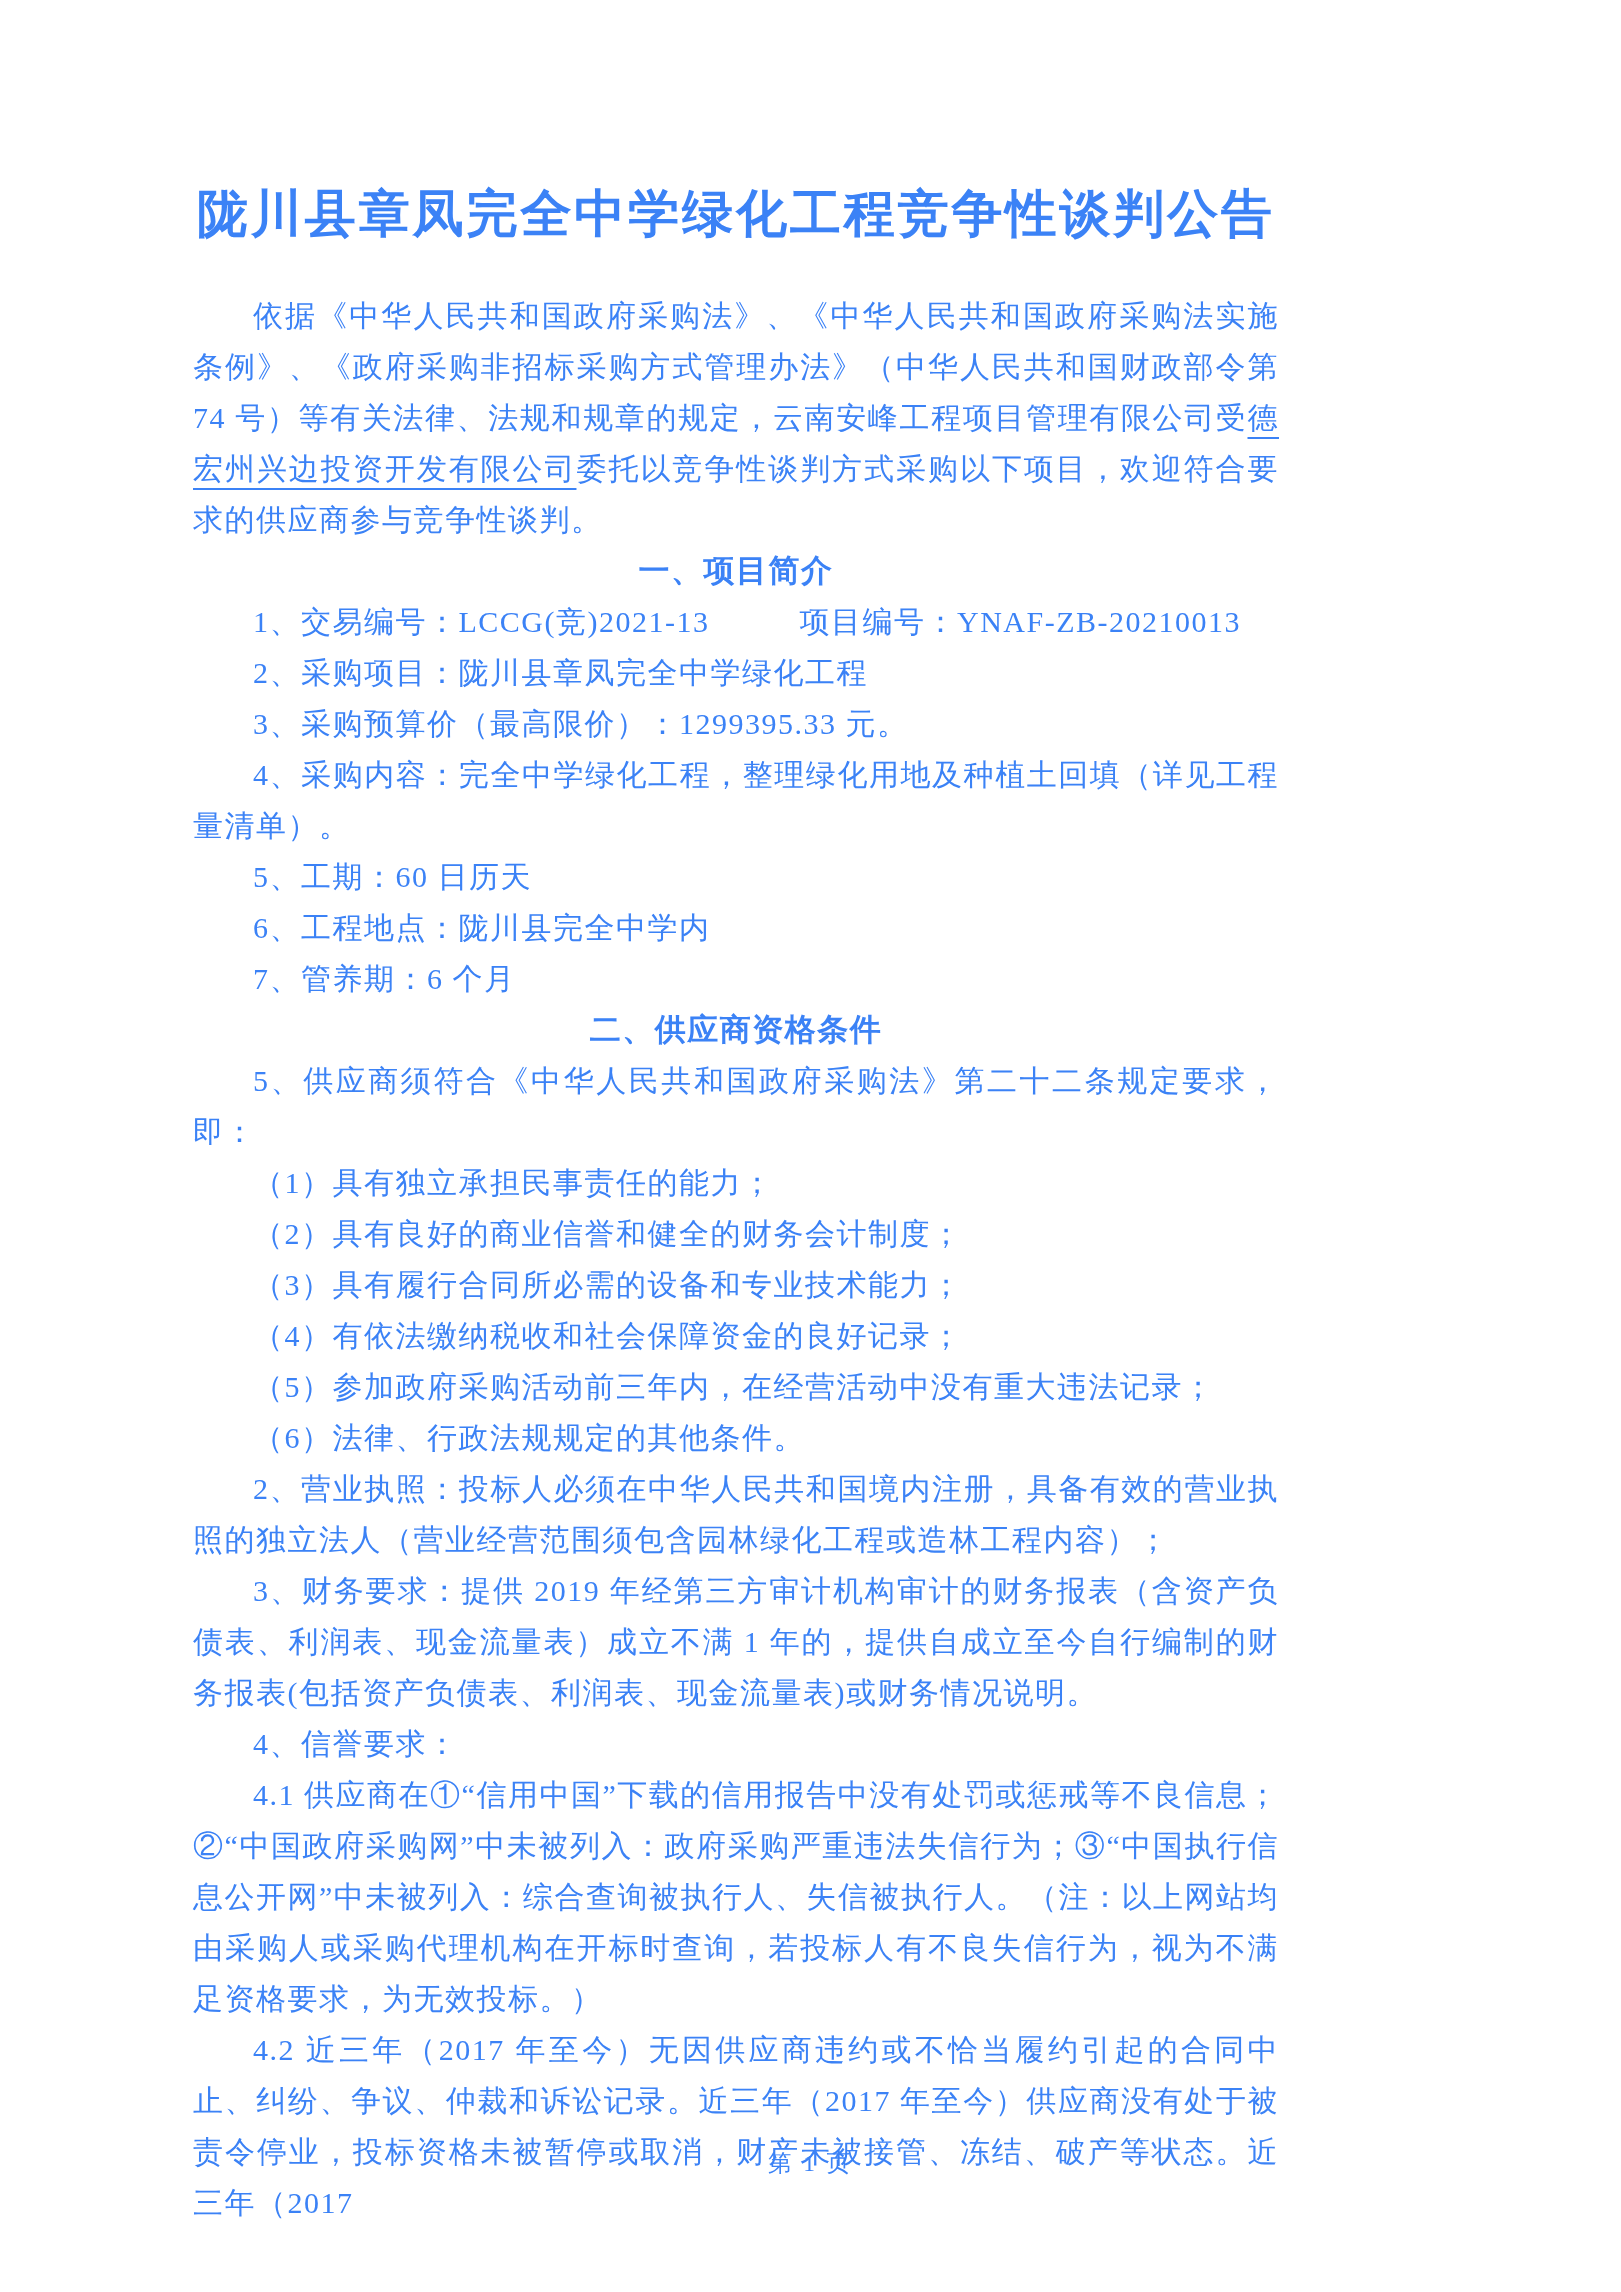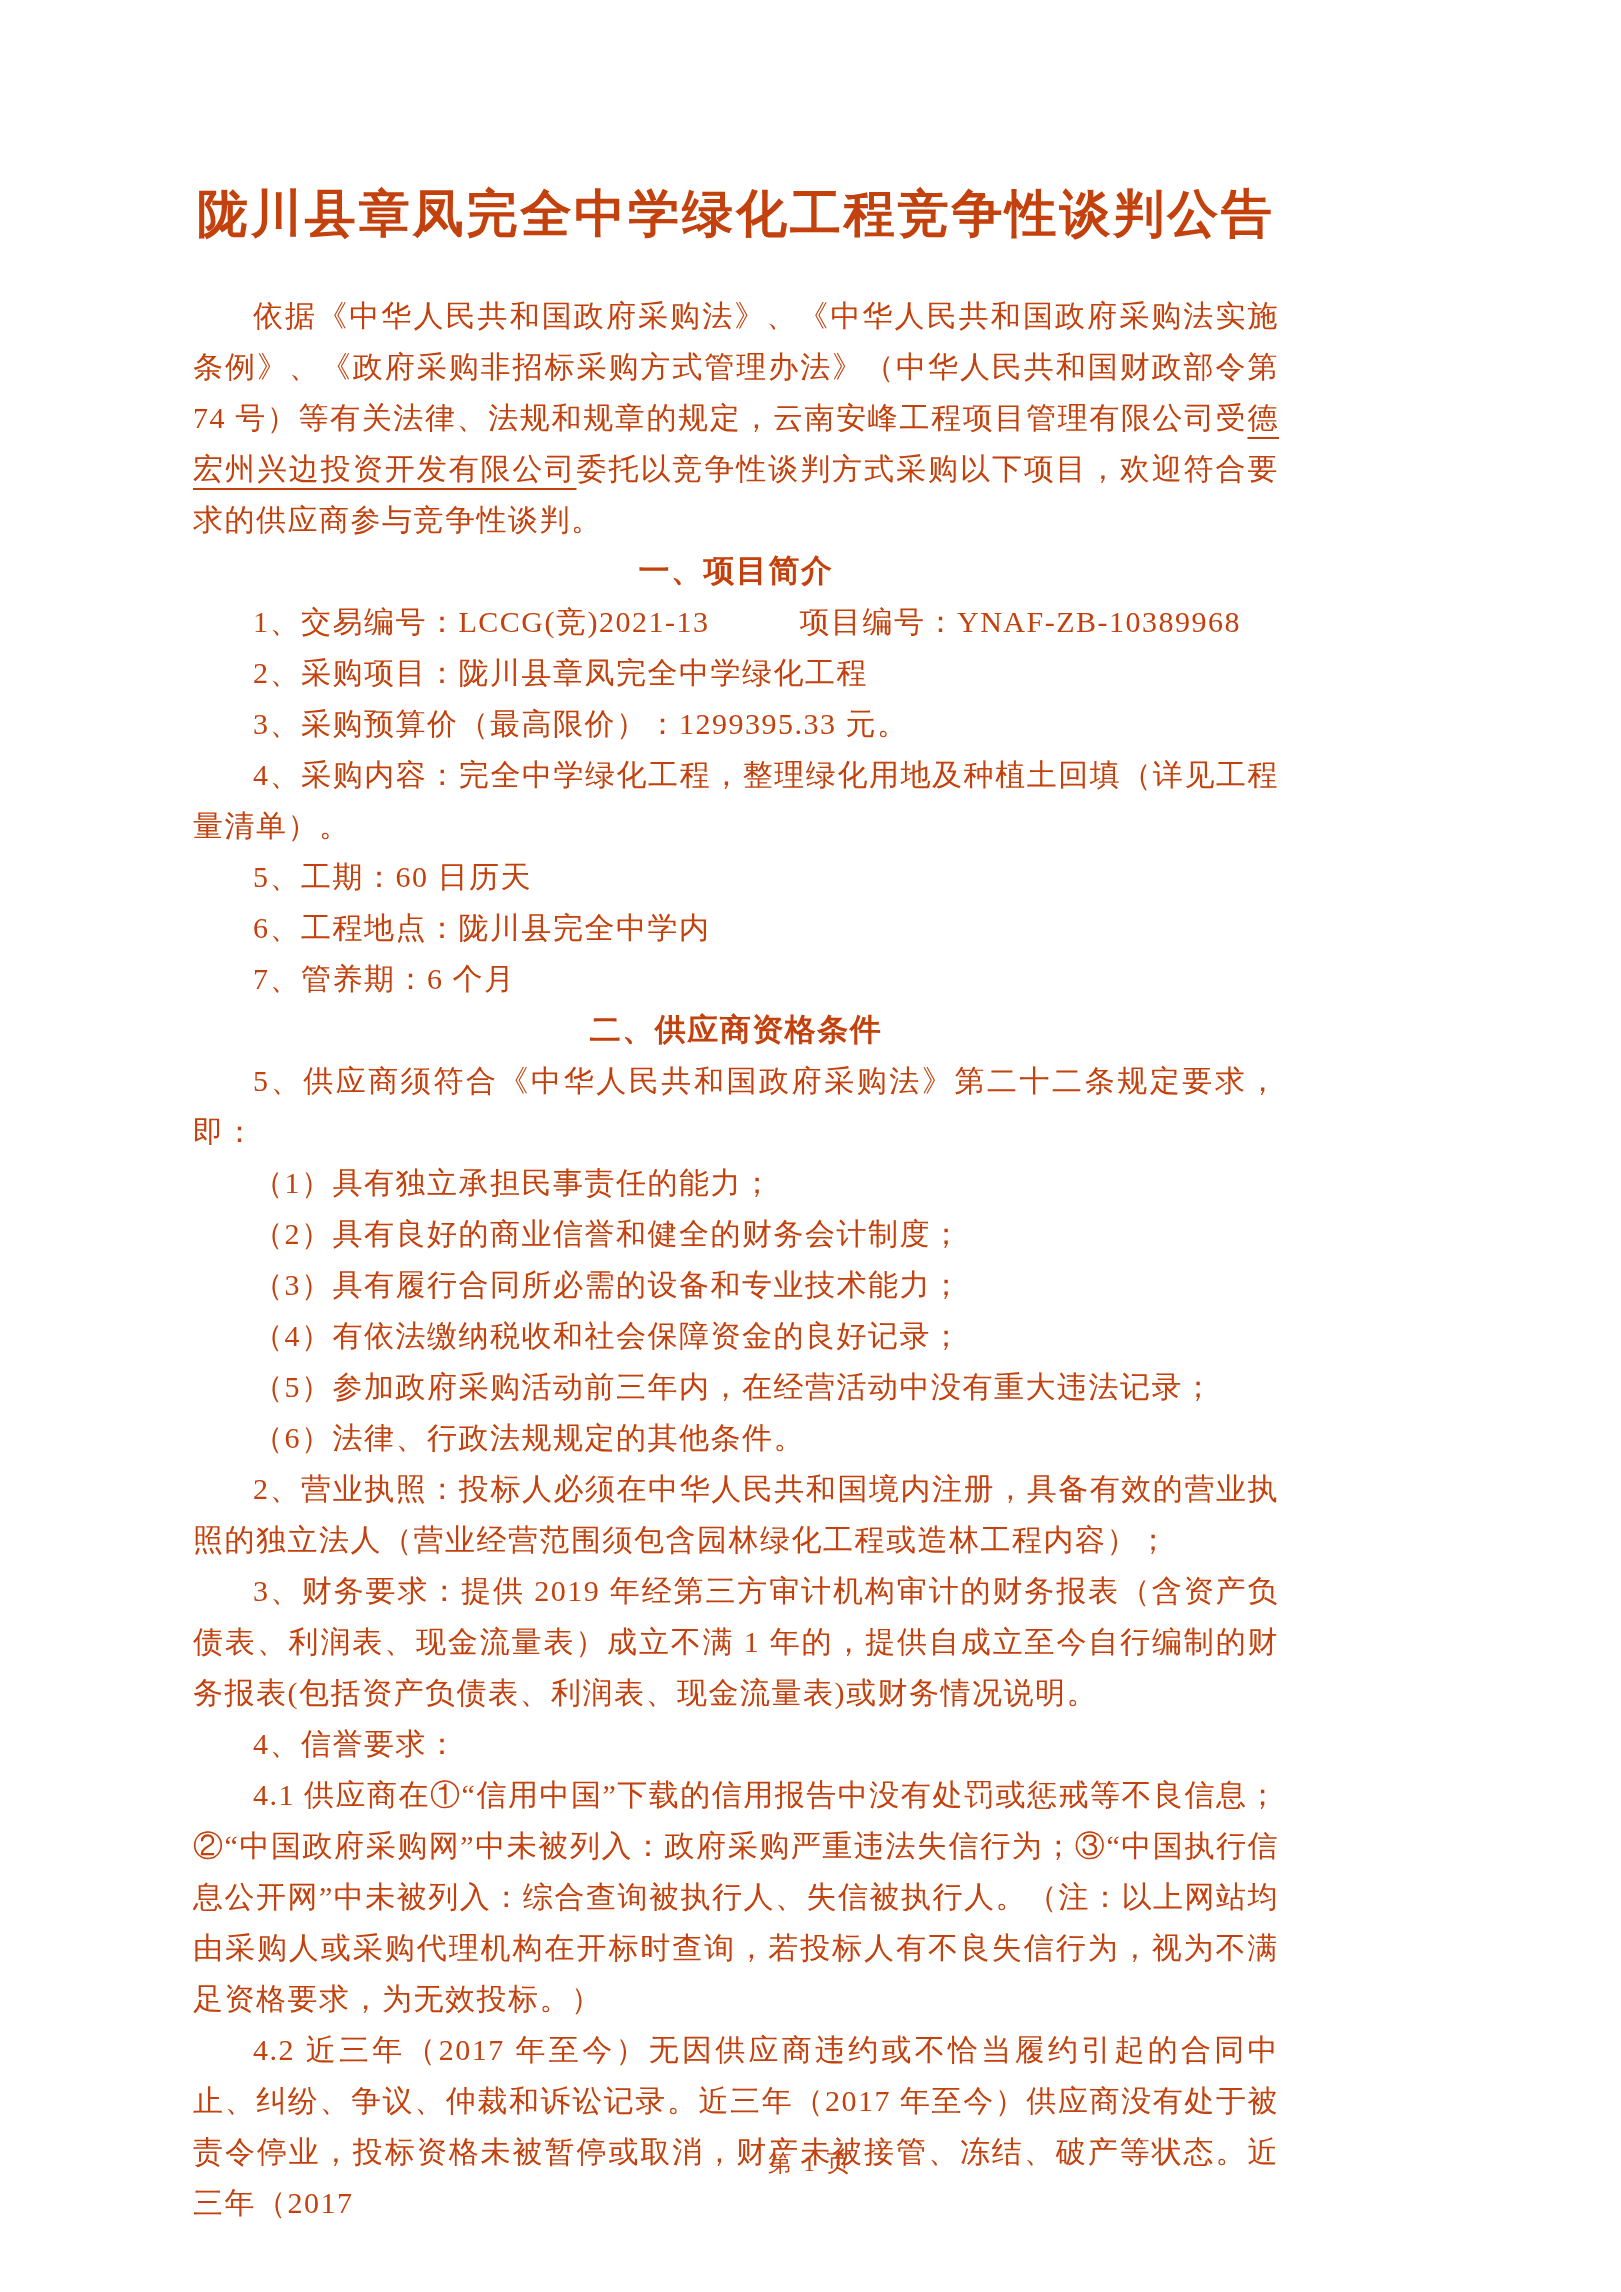--- a/index.html
+++ b/index.html
@@ -6,21 +6,21 @@
     margin: 0;
     padding: 0;
     background: #e8e8e8;
   }
   .page {
     position: relative;
     width: 1621px;
     height: 2293px;
     margin: 0 auto;
     background: #ffffff;
-    color: #c2410c;
+    color: #3b82f6;
     overflow: hidden;
   }
   .content {
     position: absolute;
     top: 0;
     left: 193px;
     width: 1086px;
     padding-top: 182px;
   }
   .doc-title {
@@ -78,21 +78,21 @@
 
 <div class="page">
   <div class="content">
 
     <h1 class="doc-title">陇川县章凤完全中学绿化工程竞争性谈判公告</h1>
 
     <p class="para"><span>依据《中华人民共和国政府采购法》、《中华人民共和国政府采购法实施条例》、《政府采购非招标采购方式管理办法》（中华人民共和国财政部令第 74 号）等有关法律、法规和规章的规定，云南安峰工程项目管理有限公司受</span><span class="underlined">德宏州兴边投资开发有限公司</span><span>委托以竞争性谈判方式采购以下项目，欢迎符合要求的供应商参与竞争性谈判。</span></p>
 
     <p class="para heading">一、项目简介</p>
 
-    <p class="para pair-line"><span>1、交易编号：LCCG(竞)2021-13</span><span class="pair-gap"></span><span>项目编号：YNAF-ZB-10389968</span></p>
+    <p class="para pair-line"><span>1、交易编号：LCCG(竞)2021-13</span><span class="pair-gap"></span><span>项目编号：YNAF-ZB-20210013</span></p>
 
     <p class="para">2、采购项目：陇川县章凤完全中学绿化工程</p>
     <p class="para">3、采购预算价（最高限价）：1299395.33 元。</p>
     <p class="para">4、采购内容：完全中学绿化工程，整理绿化用地及种植土回填（详见工程量清单）。</p>
     <p class="para">5、工期：60 日历天</p>
     <p class="para">6、工程地点：陇川县完全中学内</p>
     <p class="para">7、管养期：6 个月</p>
 
     <p class="para heading">二、供应商资格条件</p>
 

